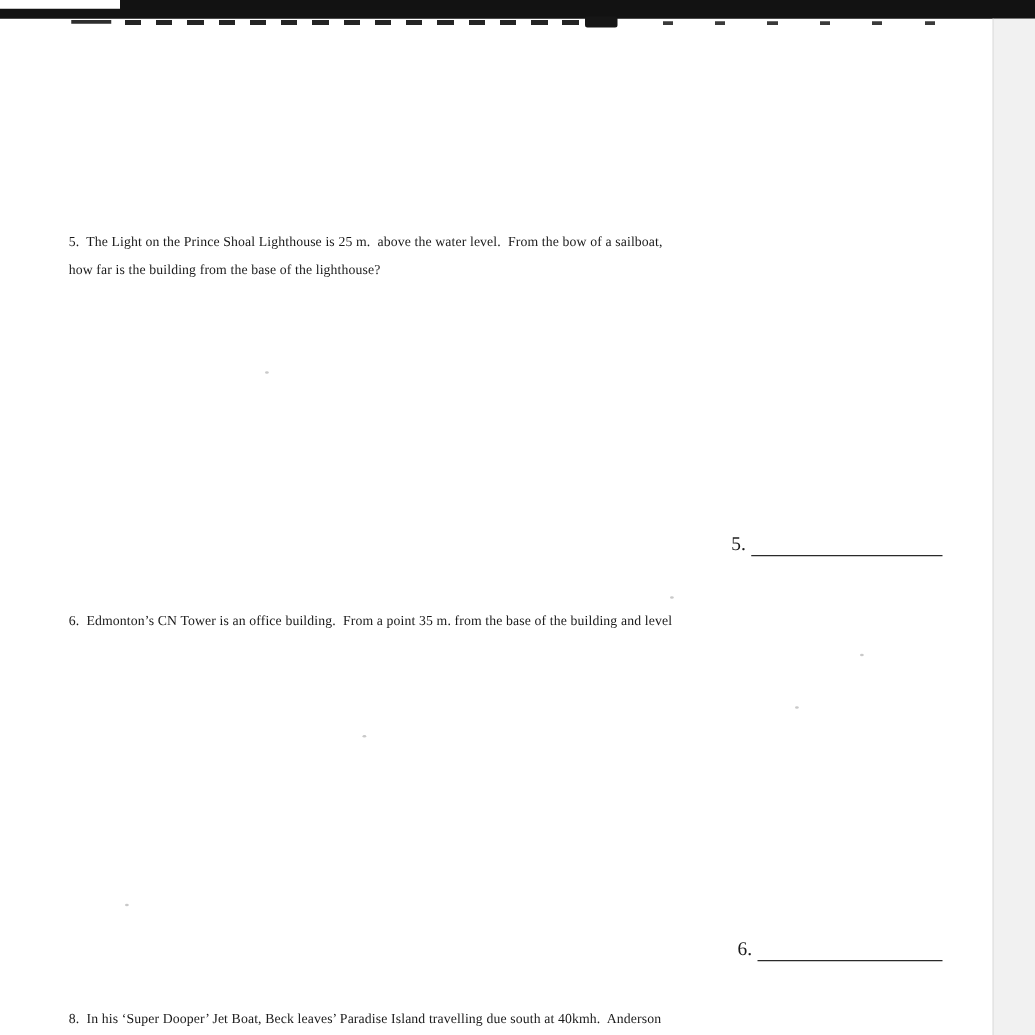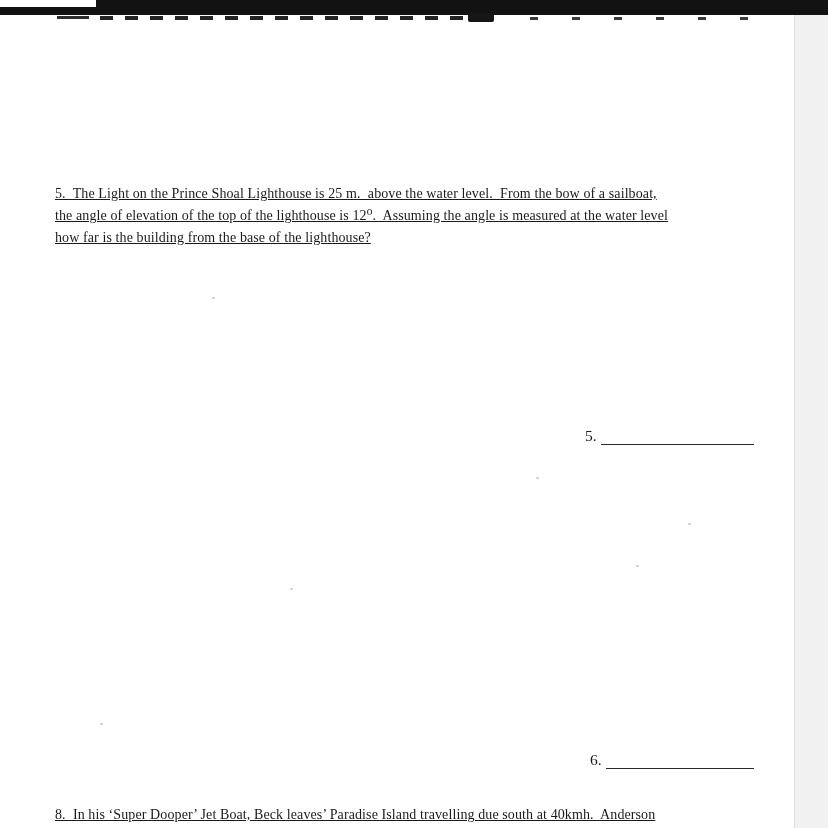--- a/index.html
+++ b/index.html
@@ -71,24 +71,23 @@
     border-radius: 50%;
   }
 
   
   .qblock {
     position: absolute;
     left: 55px;
   }
   .line {
     white-space: pre;
-    font-size: 14px;
+    font-size: 11px;
     line-height: 22px;
     letter-spacing: 0.1px;
-    text-decoration: underline;
   }
   .q5 { top: 183px; }
   .q6 { top: 486px; }
   .q7 { top: 804px; }
 
   .answer {
     position: absolute;
     font-size: 15.5px;
     display: flex;
     align-items: flex-end;
@@ -122,30 +121,30 @@
 
   <div class="speck" style="top:297px; left:212px;"></div>
   <div class="speck" style="top:477px; left:536px;"></div>
   <div class="speck" style="top:523px; left:688px;"></div>
   <div class="speck" style="top:565px; left:636px;"></div>
   <div class="speck" style="top:588px; left:290px;"></div>
   <div class="speck" style="top:723px; left:100px;"></div>
 
   <div class="qblock q5">
     <div class="line">5.  The Light on the Prince Shoal Lighthouse is 25 m.  above the water level.  From the bow of a sailboat,</div>
-    <div class="line">the angle of elevation of the top of the lighthouse is 12⁰.  Assuming the angle is measured at the water level</div>
     <div class="line">how far is the building from the base of the lighthouse?</div>
   </div>
 
   <div class="answer a5">
     <span class="lbl">5.</span>
     <span class="blank"></span>
   </div>
 
   <div class="qblock q6">
+    <div class="line">6.  Edmonton’s CN Tower is an office building.  From a point 35 m. from the base of the building and level</div>
   </div>
 
   <div class="answer a6">
     <span class="lbl">6.</span>
     <span class="blank"></span>
   </div>
 
   <div class="qblock q7">
     <div class="line">8.  In his ‘Super Dooper’ Jet Boat, Beck leaves’ Paradise Island travelling due south at 40kmh.  Anderson</div>
   </div>

